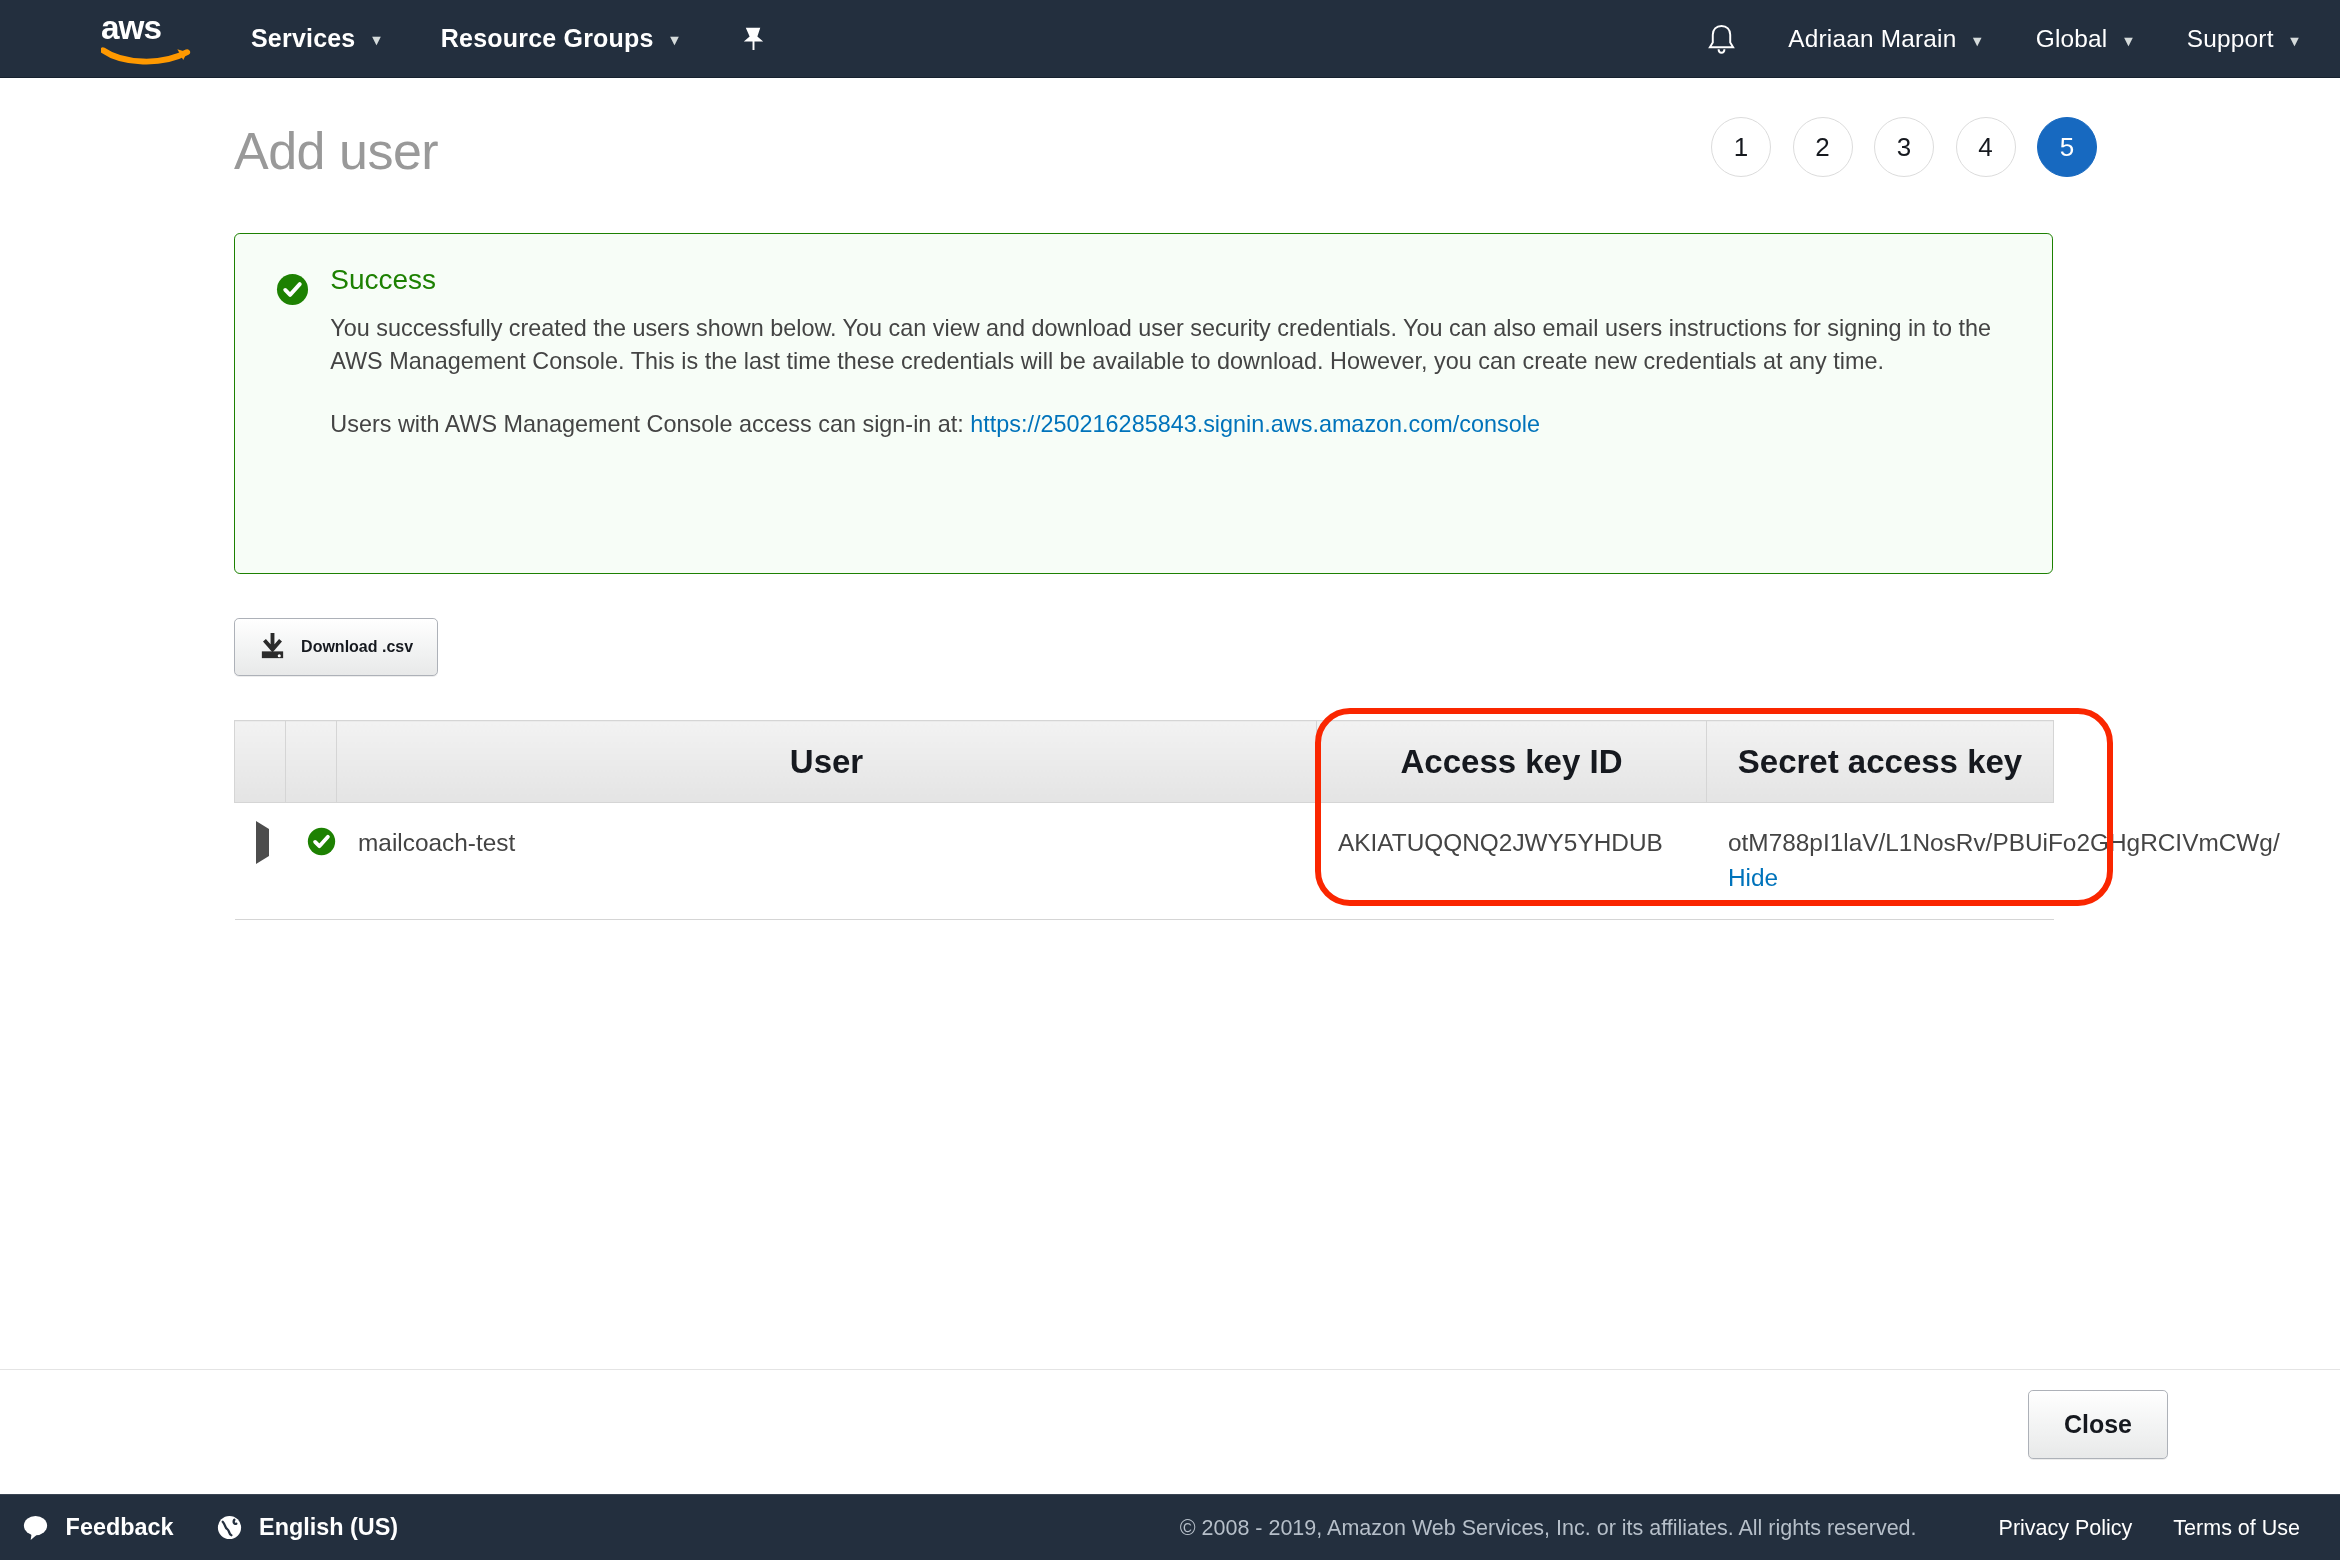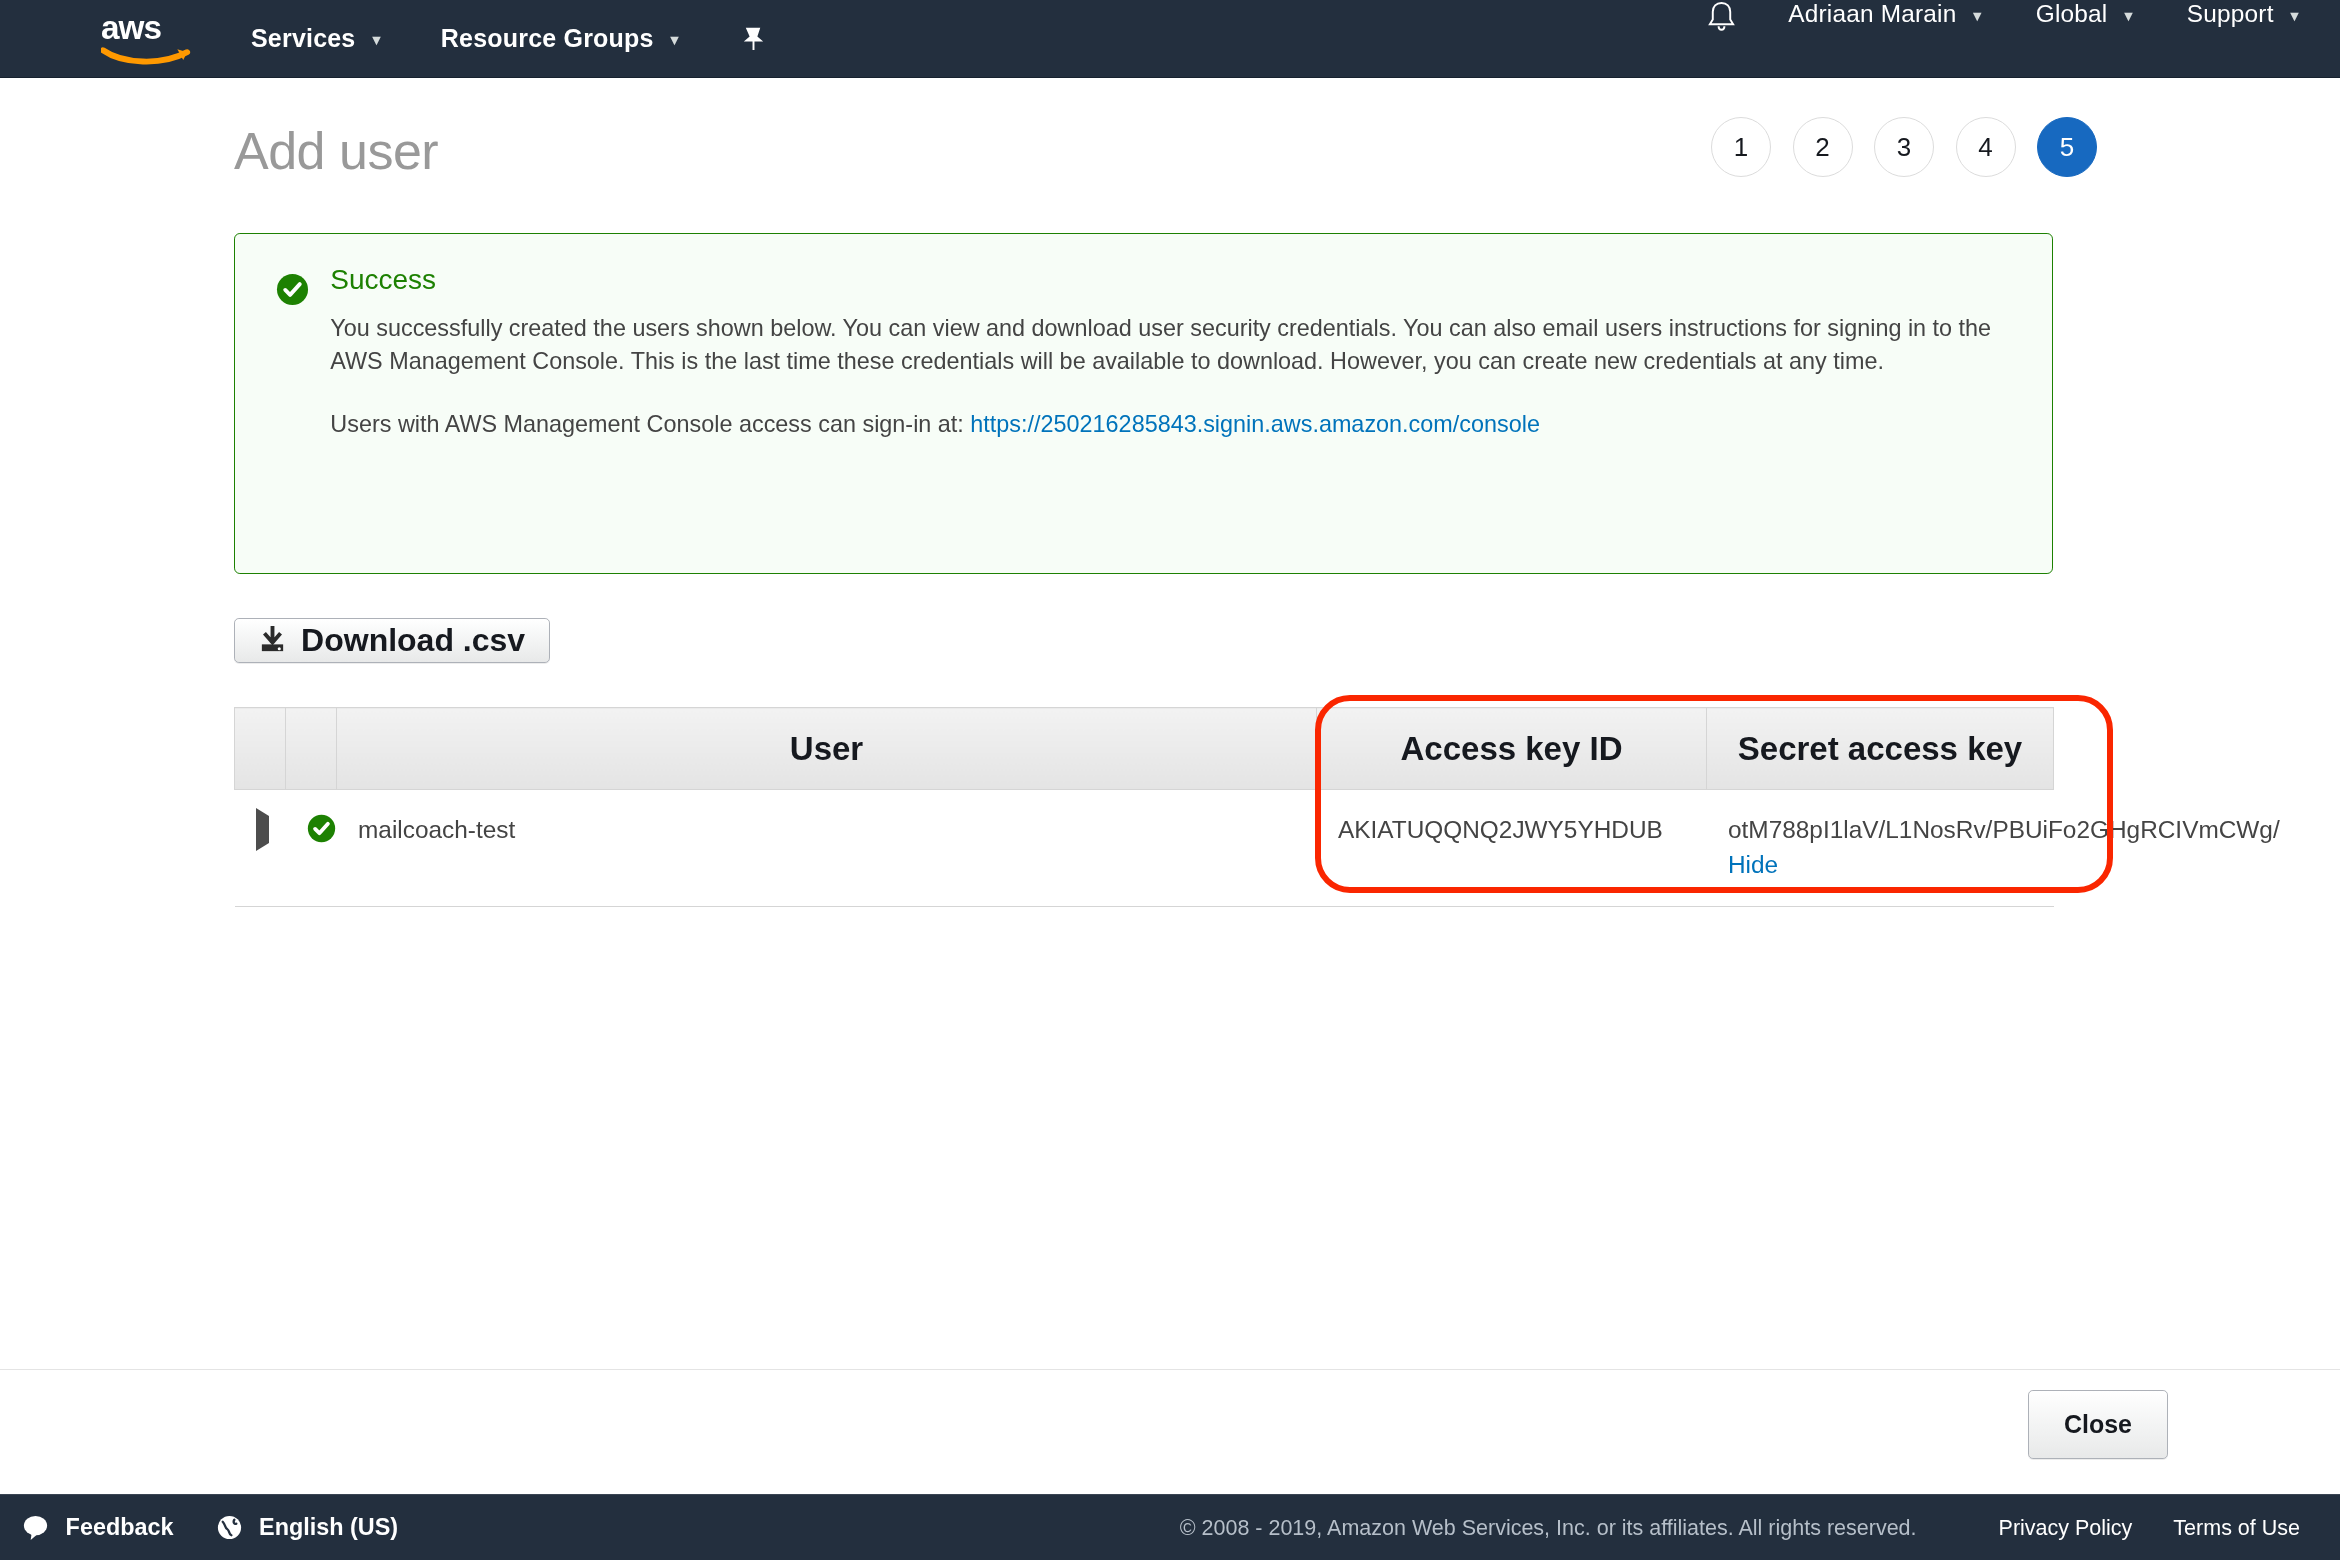--- a/index.html
+++ b/index.html
@@ -59,21 +59,21 @@
   }
   .pin-icon {
     margin-left: 57px;
     width: 29px; height: 29px;
     display: inline-block;
     cursor: pointer;
   }
   .nav-right {
     position: absolute;
     right: 0; top: 0; height: 78px;
-    display: flex; align-items: flex-start;
+    display: flex; align-items: center;
     padding-right: 39px;
   }
   .nav-right .nav-item { font-size: 24.4px; font-weight: normal; margin-left: 51px; }
   .bell-icon {
     width: 31px; height: 33px;
     display: inline-block;
     margin-left: 39px;
     cursor: pointer;
   }
 
@@ -152,24 +152,24 @@
 
   
   .btn {
     display: inline-flex;
     align-items: center;
     justify-content: center;
     border: 1px solid #adb1b8;
     border-radius: 4.9px;
     background: linear-gradient(to bottom, #ffffff 0%, #f2f3f3 55%, #e8e9e9 100%);
     color: #16191f;
-    font-size: 32px;
+    font-size: 16px;
     font-weight: bold;
     padding: 0 23.4px;
-    height: 45px;
+    height: 58px;
     cursor: pointer;
     box-shadow: 0 1px 0 rgba(0,0,0,0.07);
     white-space: nowrap;
   }
   .download-row { padding: 44px 0 0 234px; }
   .dl-icon { width: 29px; height: 29px; margin-right: 13.7px; display: inline-block; }
 
   
   .table-wrap {
     margin: 44px 288px 0 234px;

